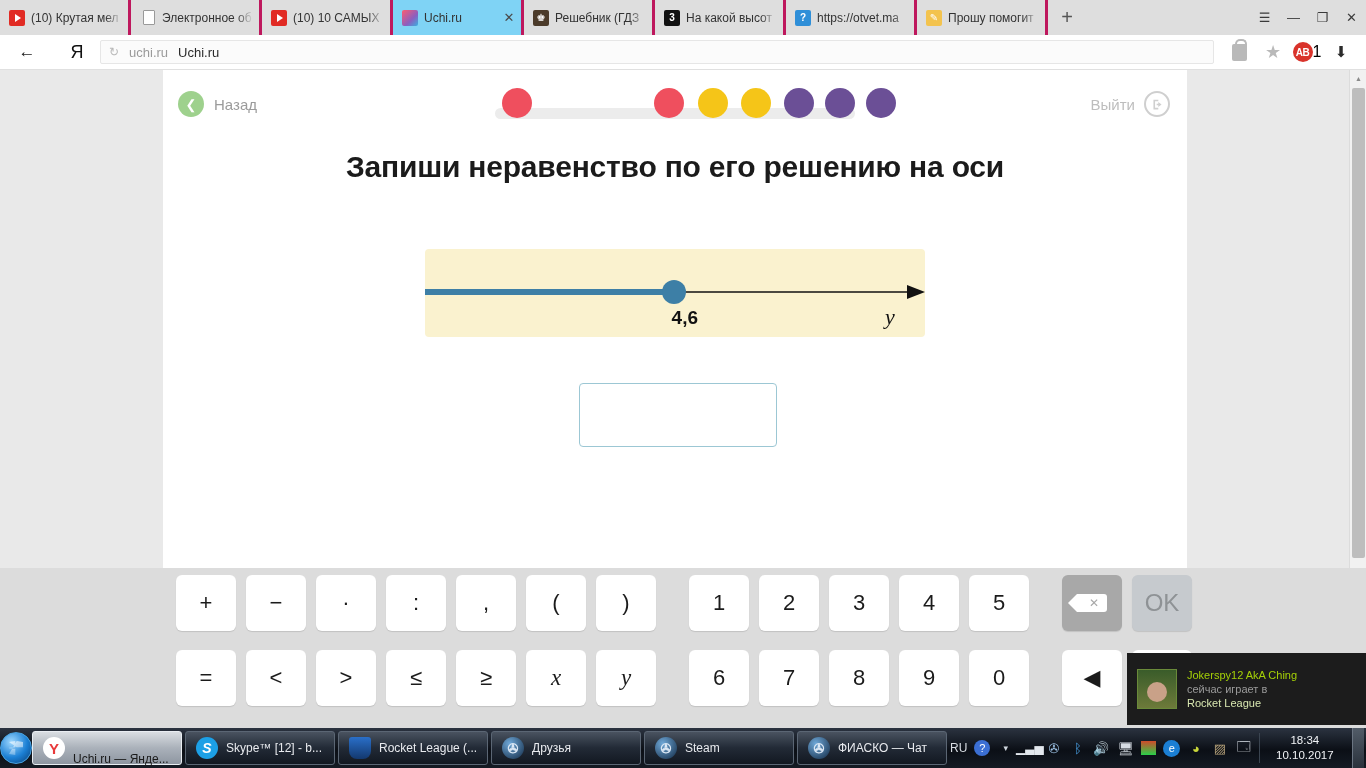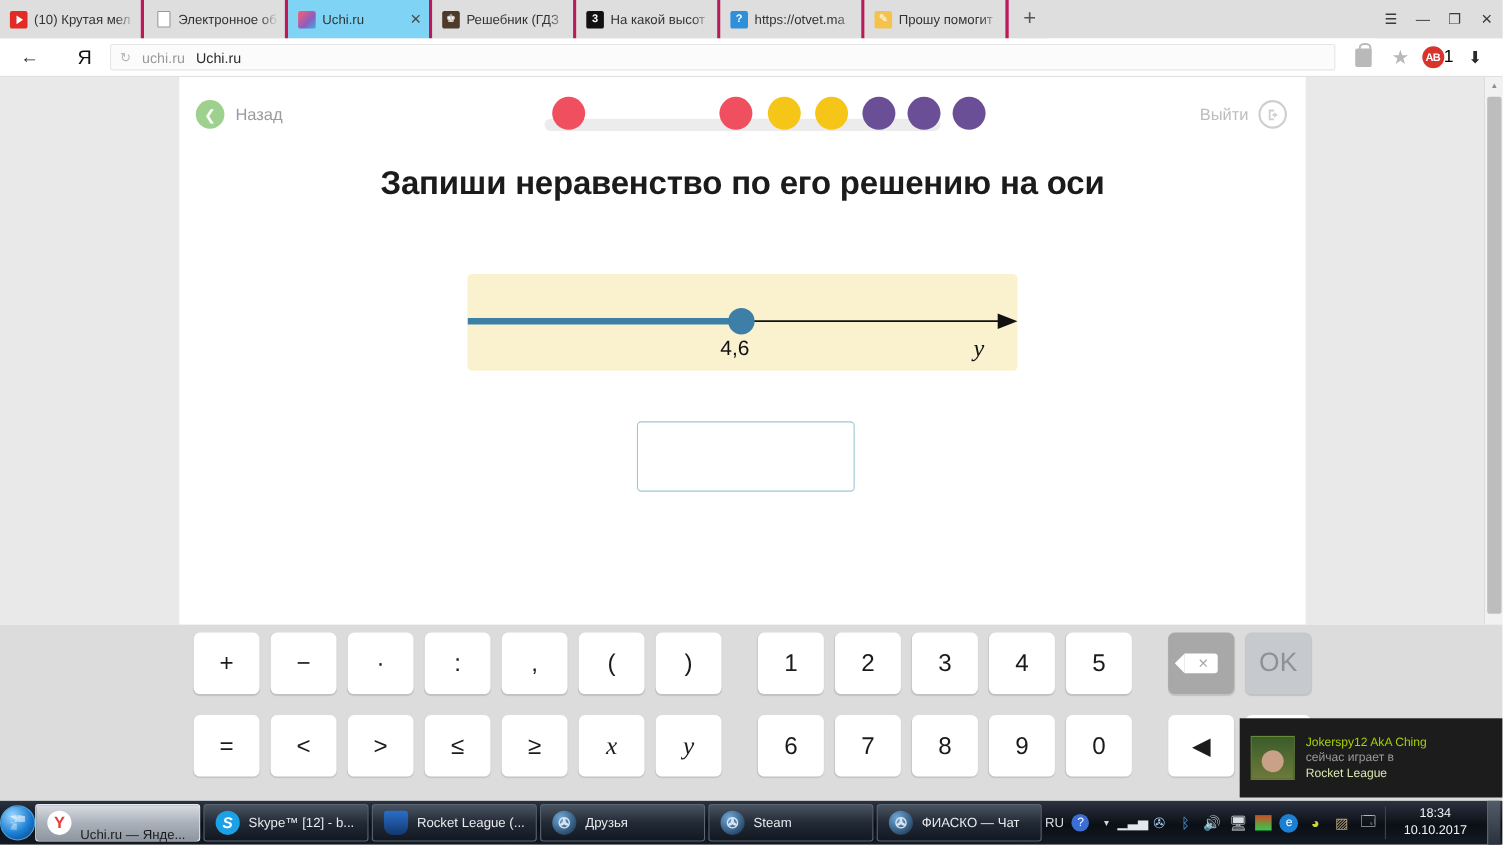--- a/index.html
+++ b/index.html
@@ -163,22 +163,22 @@
     color: #1b1b1b; font-family: "Liberation Sans Narrow","Liberation Sans",sans-serif;
     letter-spacing: -0.2px;
   }
 
   .axis-panel {
     position: absolute; left: 425px; top: 249px; width: 500px; height: 88px;
     background: #faf2cf; border-radius: 4px;
   }
   .axis-svg { position: absolute; left: 0; top: 0; }
   .axis-label-num {
-    position: absolute; left: 213px; top: 58px; width: 60px; text-align: center;
-    font-size: 19px; font-weight: normal; color: #111;
+    position: absolute; left: 213px; top: 58px; width: 60px; text-align: right;
+    font-size: 19px; font-weight: bold; color: #111;
   }
   .axis-label-var {
     position: absolute; left: 460px; top: 55px; font-size: 22px;
     font-style: italic; color: #111; font-family: "Liberation Serif", serif;
   }
 
   .answer-box {
     position: absolute; left: 579px; top: 383px; width: 198px; height: 64px;
     background: #fff; border: 1.5px solid #9cc7d4; border-radius: 4px;
   }
@@ -290,20 +290,24 @@
   <div class="tabstrip">
     <div class="tab">
       <span class="favicon fav-yt"></span>
       <span class="tabtitle">(10) Крутая мел</span>
     </div>
     <div class="tab">
       <span class="favicon">
           <span class="fav-doc"></span>
         </span>
       <span class="tabtitle">Электронное об</span>
+    </div>
+    <div class="tab">
+      <span class="favicon fav-yt"></span>
+      <span class="tabtitle">(10) 10 САМЫХ</span>
     </div>
     <div class="tab active">
       <span class="favicon fav-uchi"></span>
       <span class="tabtitle">Uchi.ru</span>
       <span class="tabclose">✕</span>
     </div>
     <div class="tab">
       <span class="favicon fav-gdz">♚</span>
       <span class="tabtitle">Решебник (ГДЗ</span>
     </div>

